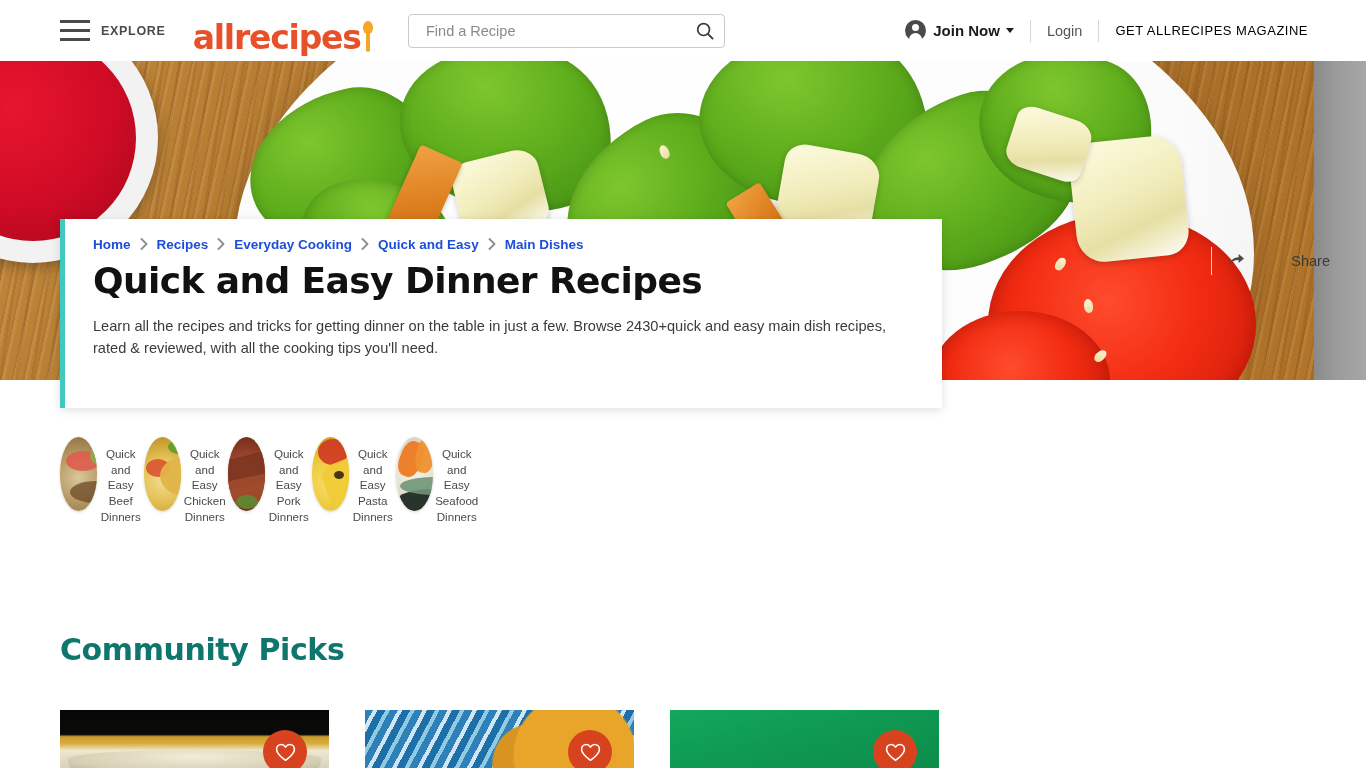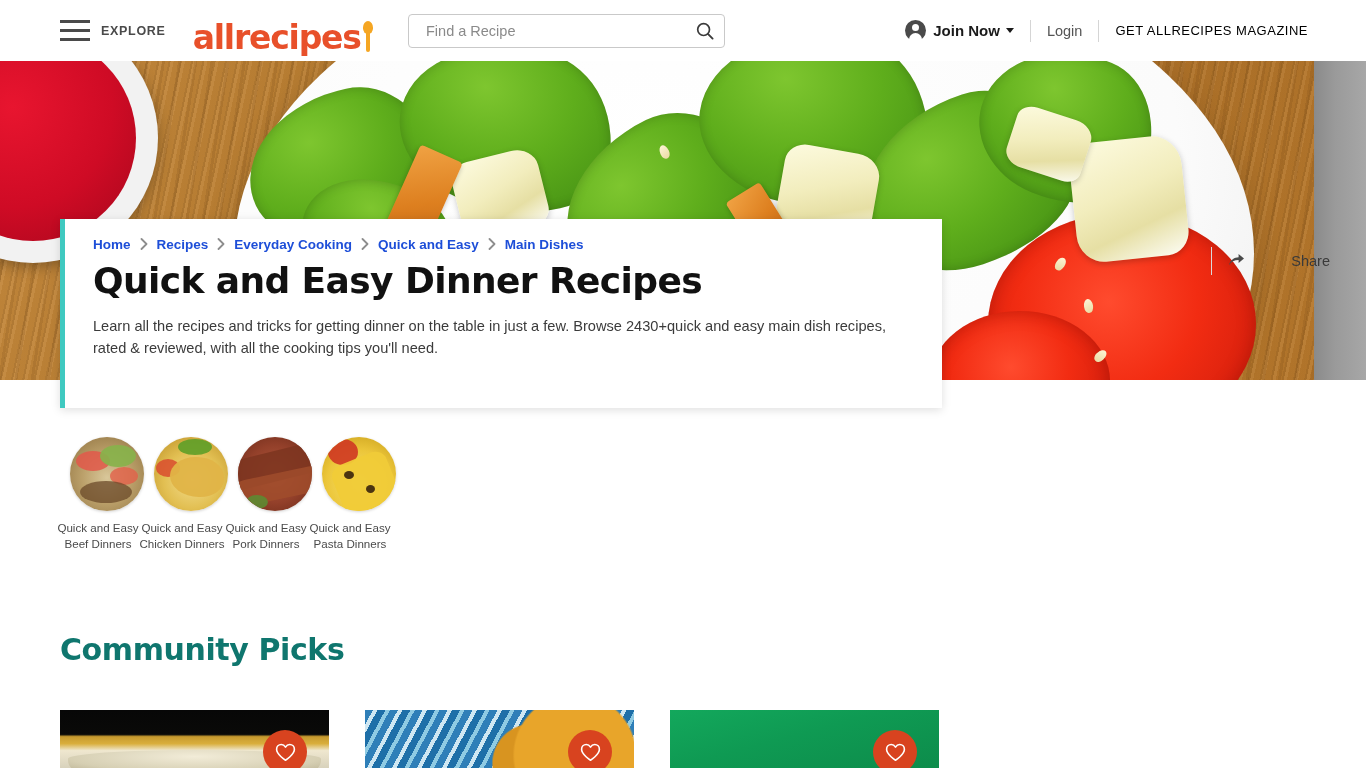--- a/index.html
+++ b/index.html
@@ -309,21 +309,21 @@
   .categories {
     position: absolute;
     left: 60px; top: 437px;
     display: flex;
     gap: 0px;
     z-index: 10;
   }
   .cat-item {
     width: 84px;
     margin-right: 0px;
-    display: flex; flex-direction: column; align-items: flex-end;
+    display: flex; flex-direction: row; align-items: flex-start;
     cursor: pointer;
   }
   .cat-item + .cat-item { margin-left: 0px; }
   .cat-circle {
     width: 74px; height: 74px; border-radius: 50%;
     overflow: hidden;
     position: relative;
     box-shadow: 0 1px 3px rgba(0,0,0,0.18);
   }
   .cat-label {
@@ -562,20 +562,32 @@
     <div class="cat-circle">
       <div class="art c-pasta"></div>
       <div class="blob" style="left:6px;top:2px;width:30px;height:26px;background:#cf3722;opacity:.9;"></div>
       <div class="blob" style="left:14px;top:20px;width:58px;height:52px;background:#f0cb38;opacity:.95;border-radius:22%;transform:rotate(-22deg);"></div>
       <div class="blob" style="left:22px;top:34px;width:10px;height:8px;background:#4b3410;"></div>
       <div class="blob" style="left:44px;top:48px;width:9px;height:8px;background:#4b3410;"></div>
     </div>
     <div class="cat-label">Quick and Easy Pasta Dinners</div>
   </div>
 
+  <div class="cat-item">
+    <div class="cat-circle">
+      <div class="art c-seafood"></div>
+      <div class="blob" style="left:0px;top:52px;width:76px;height:24px;background:#1f2a22;opacity:.95;"></div>
+      <div class="blob" style="left:4px;top:40px;width:68px;height:18px;background:#6f9578;opacity:.9;"></div>
+      <div class="blob" style="left:4px;top:4px;width:22px;height:36px;background:#ec7a22;opacity:.95;border-radius:40%;transform:rotate(20deg);"></div>
+      <div class="blob" style="left:20px;top:2px;width:18px;height:34px;background:#f09030;opacity:.95;border-radius:40%;transform:rotate(8deg);"></div>
+      <div class="blob" style="left:38px;top:26px;width:14px;height:13px;background:#e03b1e;"></div>
+      <div class="blob" style="left:52px;top:34px;width:12px;height:11px;background:#e03b1e;"></div>
+    </div>
+    <div class="cat-label">Quick and Easy Seafood Dinners</div>
+  </div>
 </div>
 
 <h2 class="section-title">Community Picks</h2>
 
 <div class="cards-row">
   <div class="rec-card">
     <div class="photo photo-1"></div>
     <button class="fav-btn">
       <svg width="21" height="19" viewBox="0 0 21 19" aria-hidden="true">
         <path d="M10.5 17.2 C10.5 17.2 1.6 11.6 1.6 6.3 C1.6 3.5 3.7 1.5 6.2 1.5 C8.0 1.5 9.6 2.6 10.5 4.1 C11.4 2.6 13.0 1.5 14.8 1.5 C17.3 1.5 19.4 3.5 19.4 6.3 C19.4 11.6 10.5 17.2 10.5 17.2 Z" fill="none" stroke="#ffffff" stroke-width="1.6" stroke-linejoin="round"></path>

